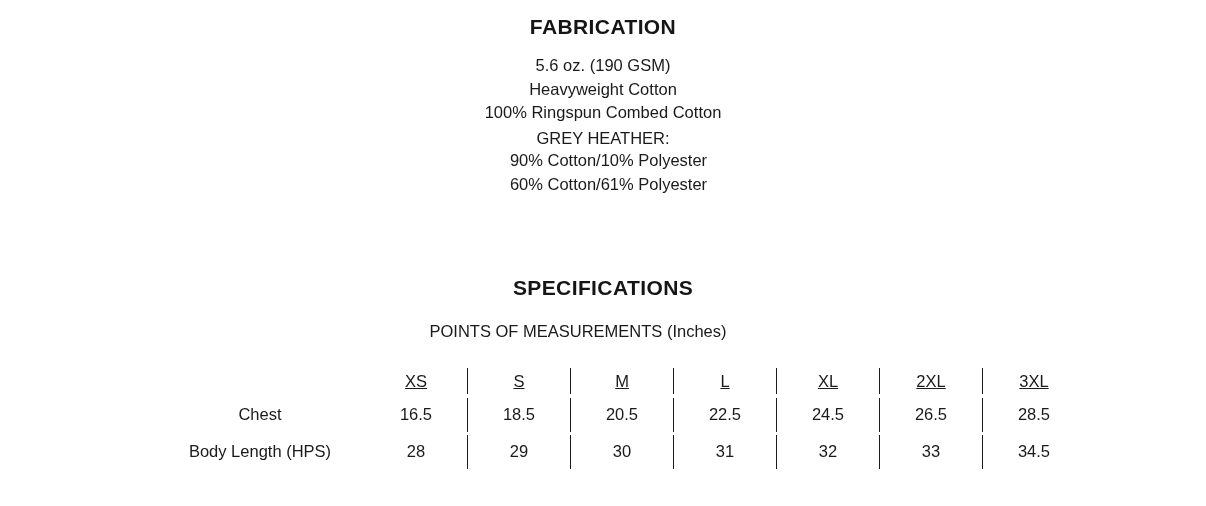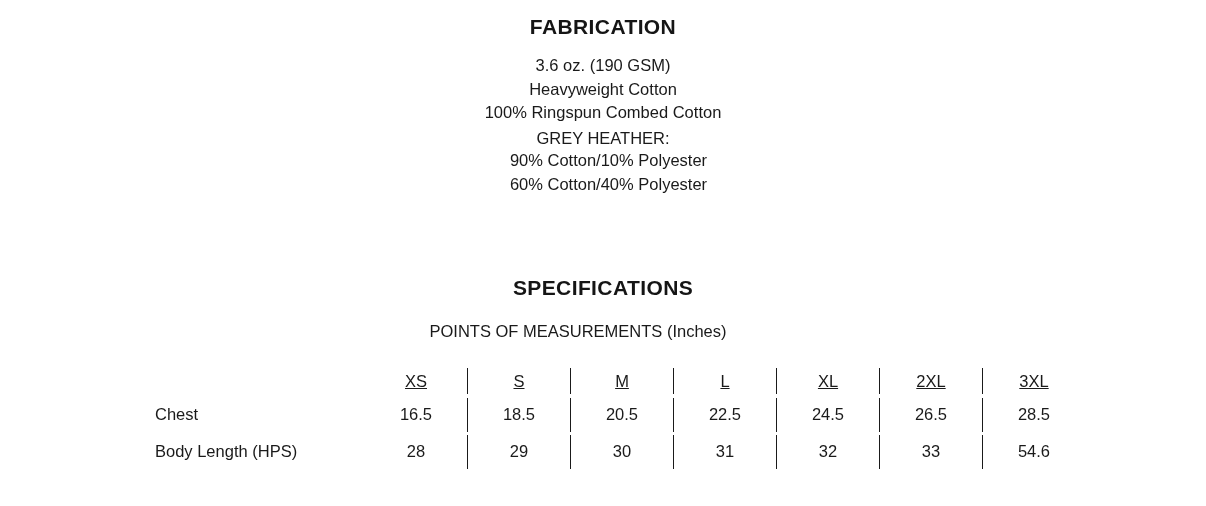--- a/index.html
+++ b/index.html
@@ -74,21 +74,21 @@
     top: 366px;
     left: 155px;
     border-collapse: collapse;
     font-size: 16.5px;
   }
   table.size-table td, table.size-table th {
     padding: 0;
     font-weight: normal;
   }
   .row-label {
-    text-align: left;
+    text-align: center;
     padding-right: 18px;
     white-space: nowrap;
     font-size: 16.5px;
     color: #1a1a1a;
     width: 210px;
   }
   .hdr-cell, .val-cell {
     text-align: center;
     width: 102px;
     color: #1a1a1a;
@@ -118,28 +118,28 @@
   .val-row .sep-line { height: 34px; }
 </style>
 </head>
 <body>
 
 <div class="page">
 
   <div class="section-title" id="fabrication-title">FABRICATION</div>
 
   <div class="fab-lines">
-    <div class="fab-line">3.6 oz. (190 GSM)</div>
+    <div class="fab-line">5.6 oz. (190 GSM)</div>
     <div class="fab-line">Heavyweight Cotton</div>
     <div class="fab-line">100% Ringspun Combed Cotton</div>
     <div class="gap-small"></div>
     <div class="fab-line group-head">GREY HEATHER:</div>
     <div class="fab-line group-sub">90% Cotton/10% Polyester</div>
     <div class="gap-small"></div>
-    <div class="fab-line group-sub">60% Cotton/40% Polyester</div>
+    <div class="fab-line group-sub">60% Cotton/61% Polyester</div>
   </div>
 
   <div class="section-title" id="specifications-title">SPECIFICATIONS</div>
 
   <div id="points-label">POINTS OF MEASUREMENTS (Inches)</div>
 
   <table class="size-table">
     <tbody>
         <tr class="hdr-row">
       <td class="row-label"></td>
@@ -218,18 +218,18 @@
             <span class="sep-line"></span>
           </td>
       <td class="val-cell">32</td>
       <td class="sep">
             <span class="sep-line"></span>
           </td>
       <td class="val-cell">33</td>
       <td class="sep">
             <span class="sep-line"></span>
           </td>
-      <td class="val-cell">54.6</td>
+      <td class="val-cell">34.5</td>
     </tr>
   </tbody>
     </table>
 
 </div>
 
 </body></html>

